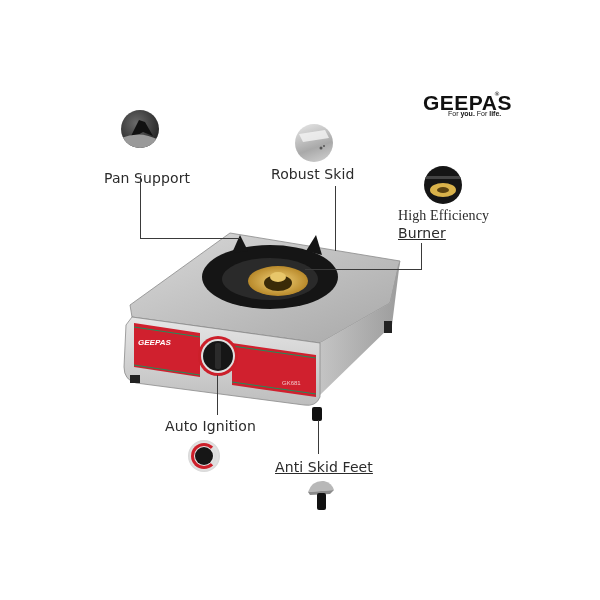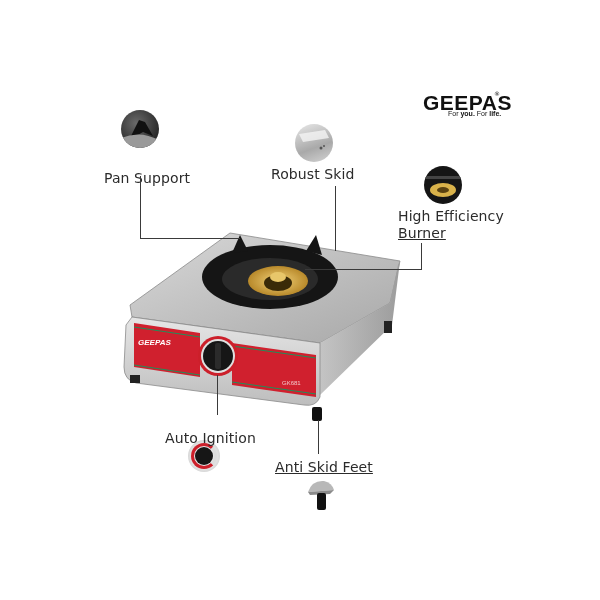--- a/index.html
+++ b/index.html
@@ -51,23 +51,23 @@
 <div class="abs" style="left:306px;top:478px;width:30px;height:34px;">
   <svg width="30" height="34" viewBox="0 0 30 34">
       <path d="M2 14 Q6 2 18 3 Q26 5 28 12 Z" fill="#b8b8b8"></path>
       <path d="M2 14 L28 12 L24 16 L4 17Z" fill="#8a8a8a"></path>
       <rect x="11" y="15" width="9" height="17" rx="2" fill="#111"></rect>
     </svg>
 </div>
 
 <div class="label" style="left:104px;top:170px;text-align:right;">Pan Support</div>
 <div class="label" style="left:271px;top:166px;">Robust Skid</div>
-<div class="label" style="left:398px;top:208px;">High Efficiency</div>
+<div class="label" style="left:398px;top:208px;font-family:Liberation Serif, serif;">High Efficiency</div>
 <div class="label" style="left:398px;top:225px;text-decoration:underline;">Burner</div>
-<div class="label" style="left:165px;top:418px;margin-top:12px;">Auto Ignition</div>
+<div class="label" style="left:165px;top:418px;">Auto Ignition</div>
 <div class="label" style="left:275px;top:459px;text-decoration:underline;">Anti Skid Feet</div>
 
 <svg class="abs" style="left:120px;top:225px;" width="290" height="200" viewBox="0 0 290 200">
   <defs>
     <linearGradient id="topG" x1="0" y1="0" x2="1" y2="1">
         <stop offset="0" stop-color="#d8d8d8"></stop>
         <stop offset="1" stop-color="#a8a8a8"></stop>
       </linearGradient>
     <linearGradient id="frontG" x1="0" y1="0" x2="0" y2="1">
         <stop offset="0" stop-color="#e6e6e6"></stop>

